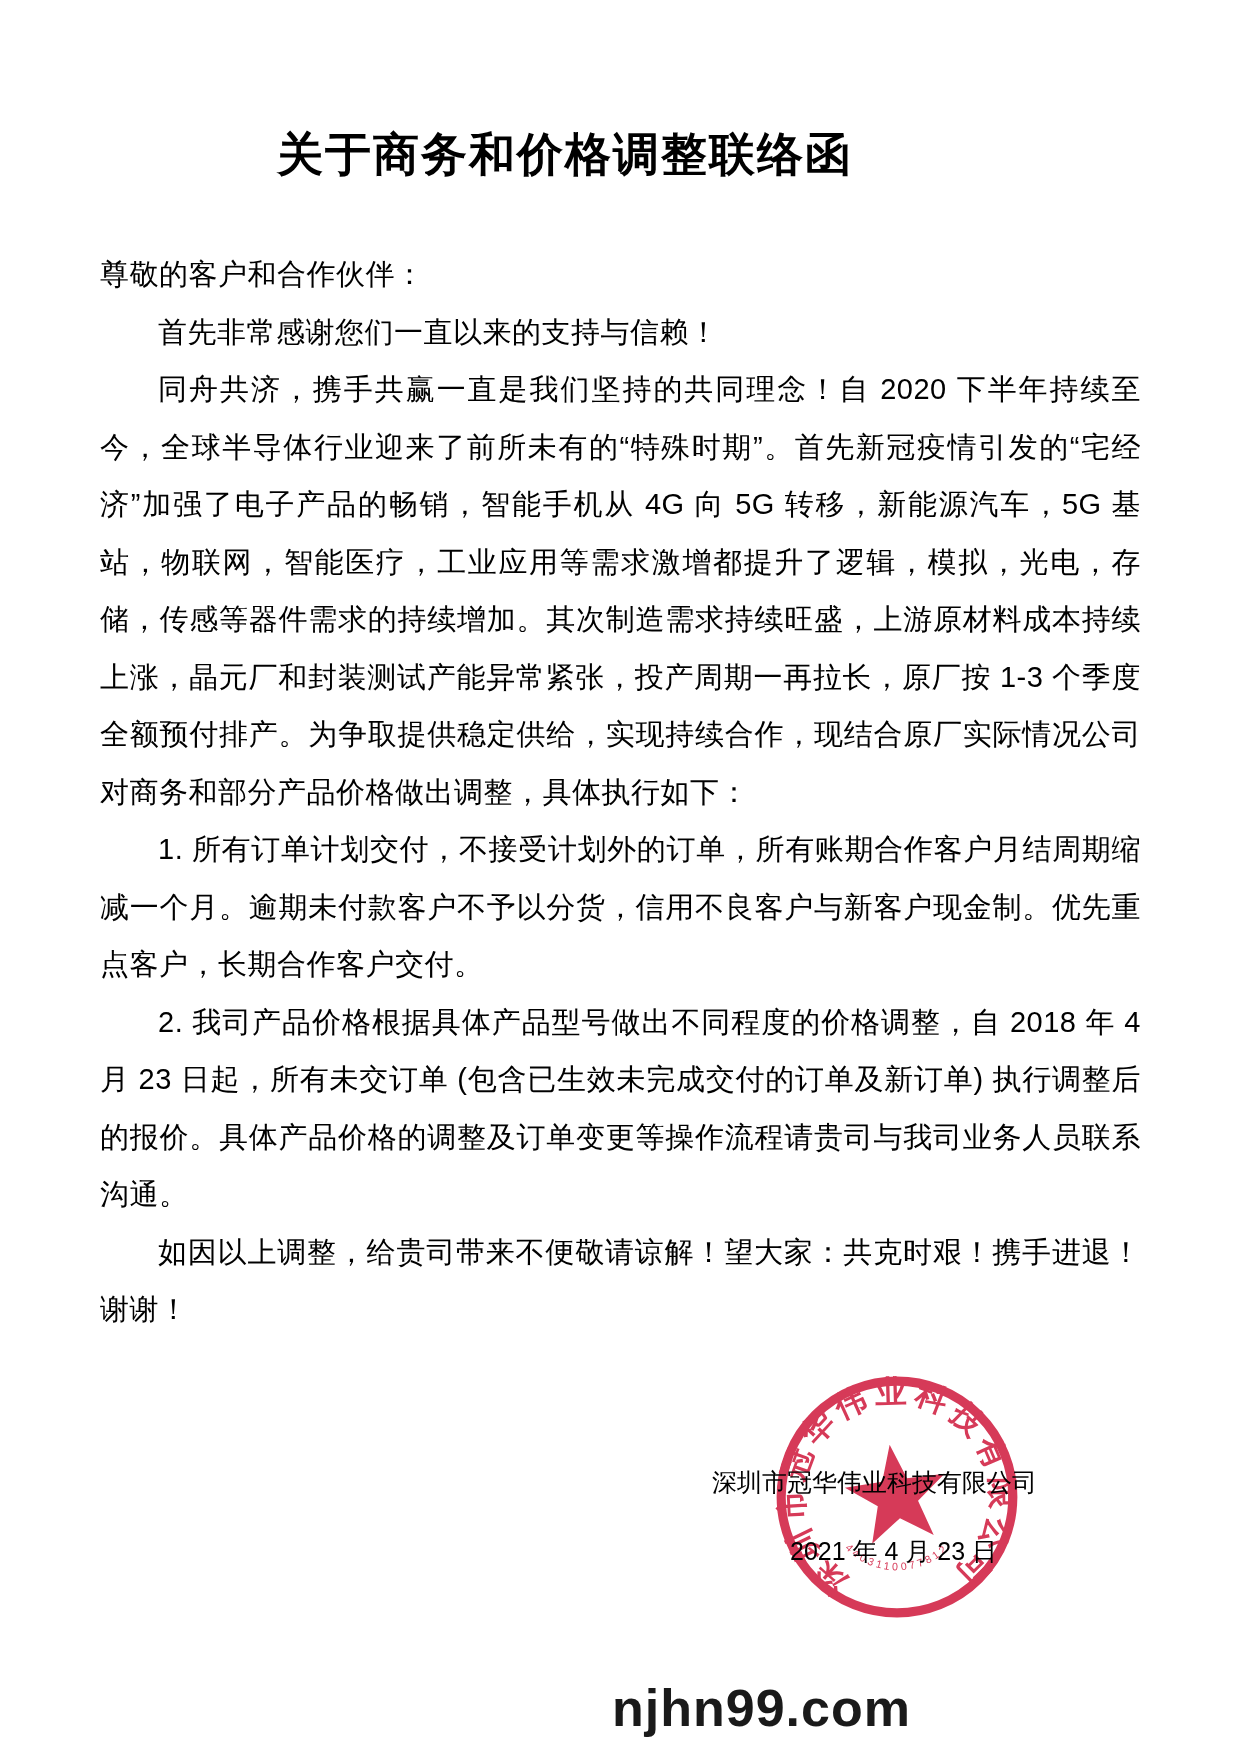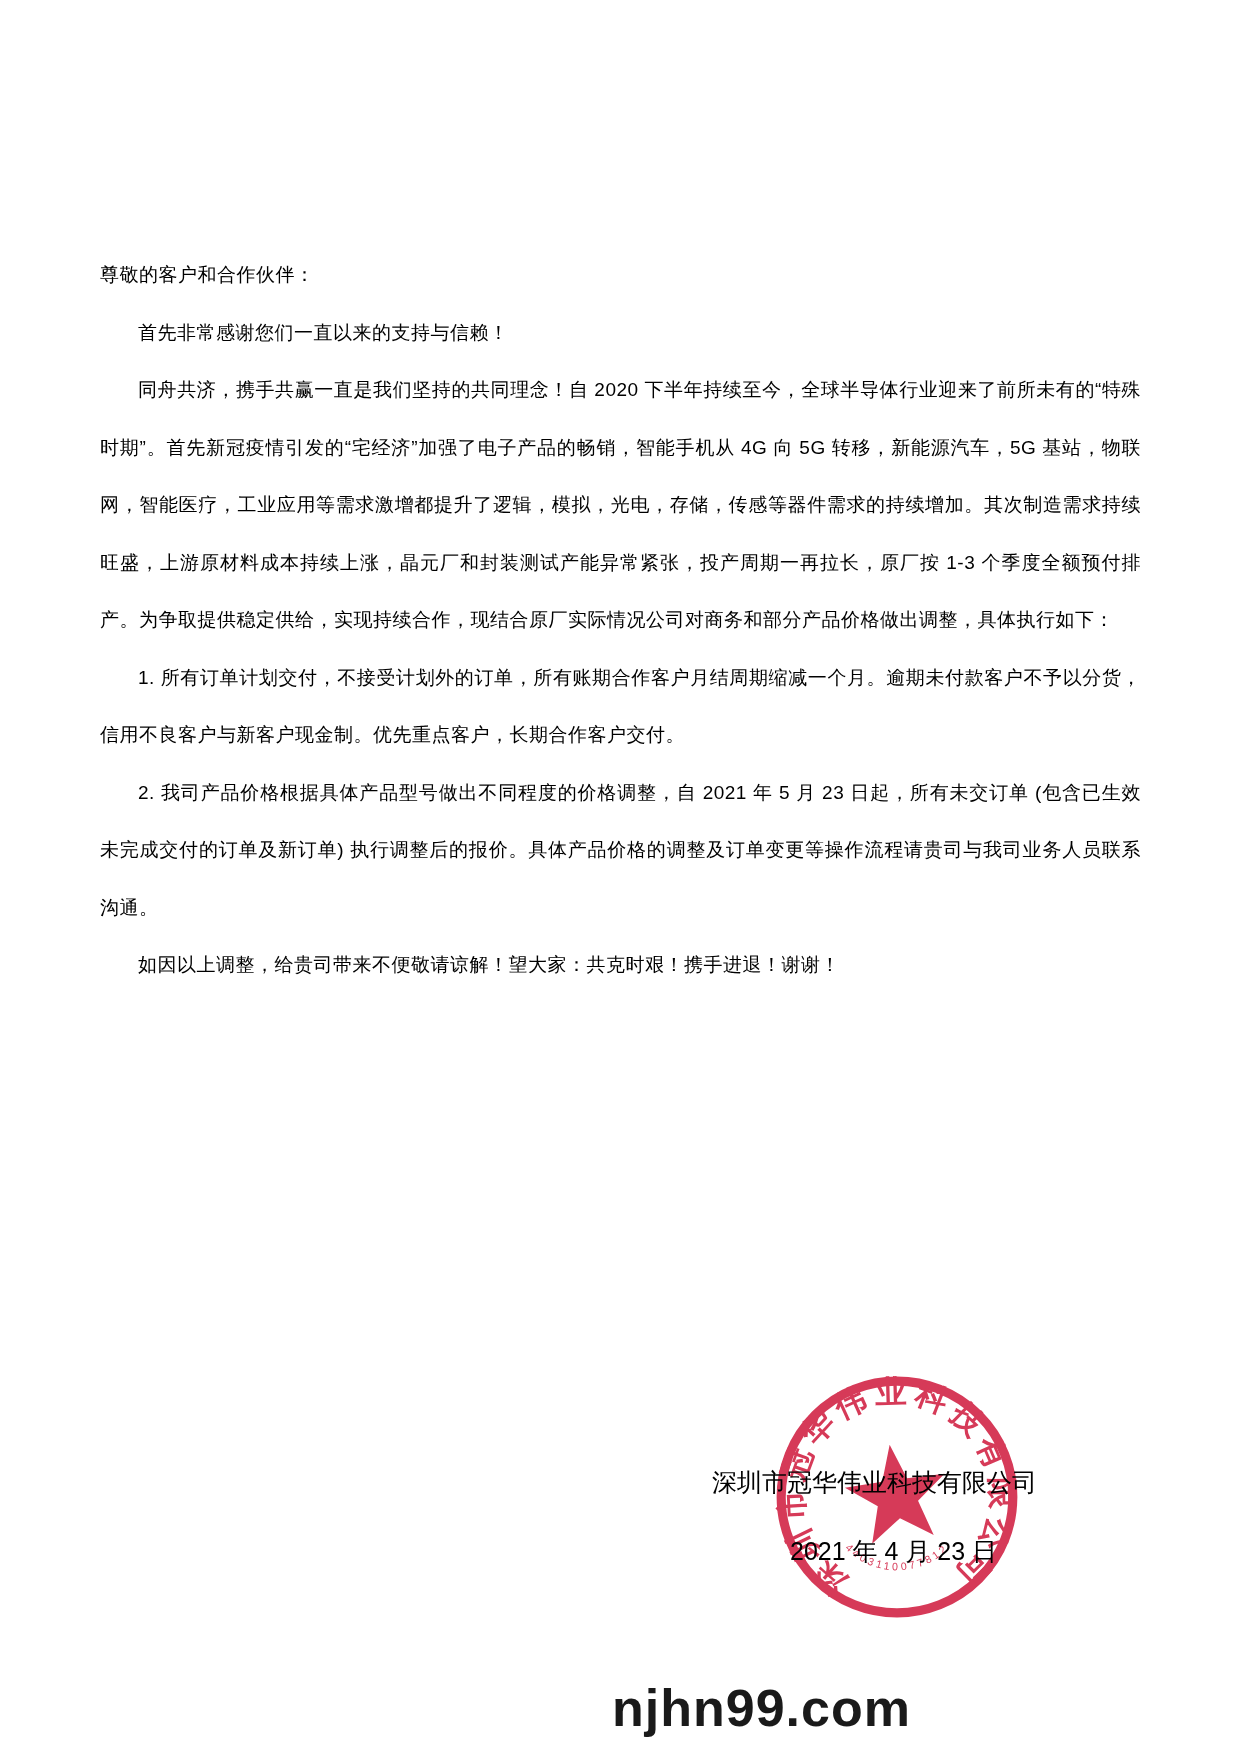--- a/index.html
+++ b/index.html
@@ -21,21 +21,21 @@
     font-family:"Liberation Serif", serif;
     font-weight:bold;
     font-size:46px;
     letter-spacing:2px;
     color:#000;
   }
   .body-text {
     position:absolute;
     top:246px; left:100px;
     width:1041px;
-    font-size:19px;
+    font-size:29px;
     line-height:57.5px;
     letter-spacing:0.5px;
     text-align:justify;
     color:#000;
   }
   .body-text p { margin:0; }
   .body-text p.indent { text-indent:2em; }
   .sig-company {
     position:absolute;
     left:712px; top:1466px;
@@ -67,28 +67,29 @@
     letter-spacing:1px;
     color:#1a1a1a;
     font-weight:bold;
   }
 </style>
 </head>
 <body>
 
 <div class="page">
 
+  <h1 class="title">关于商务和价格调整联络函</h1>
 
   <div class="body-text">
 
   <p>尊敬的客户和合作伙伴：</p>
       <p class="indent">首先非常感谢您们一直以来的支持与信赖！</p>
       <p class="indent">同舟共济，携手共赢一直是我们坚持的共同理念！自 2020 下半年持续至今，全球半导体行业迎来了前所未有的“特殊时期”。首先新冠疫情引发的“宅经济”加强了电子产品的畅销，智能手机从 4G 向 5G 转移，新能源汽车，5G 基站，物联网，智能医疗，工业应用等需求激增都提升了逻辑，模拟，光电，存储，传感等器件需求的持续增加。其次制造需求持续旺盛，上游原材料成本持续上涨，晶元厂和封装测试产能异常紧张，投产周期一再拉长，原厂按 1-3 个季度全额预付排产。为争取提供稳定供给，实现持续合作，现结合原厂实际情况公司对商务和部分产品价格做出调整，具体执行如下：</p>
       <p class="indent">1.  所有订单计划交付，不接受计划外的订单，所有账期合作客户月结周期缩减一个月。逾期未付款客户不予以分货，信用不良客户与新客户现金制。优先重点客户，长期合作客户交付。</p>
-      <p class="indent">2.  我司产品价格根据具体产品型号做出不同程度的价格调整，自 2021 年 5 月 23 日起，所有未交订单 (包含已生效未完成交付的订单及新订单) 执行调整后的报价。具体产品价格的调整及订单变更等操作流程请贵司与我司业务人员联系沟通。</p>
+      <p class="indent">2.  我司产品价格根据具体产品型号做出不同程度的价格调整，自 2018 年 4 月 23 日起，所有未交订单 (包含已生效未完成交付的订单及新订单) 执行调整后的报价。具体产品价格的调整及订单变更等操作流程请贵司与我司业务人员联系沟通。</p>
       <p class="indent">如因以上调整，给贵司带来不便敬请谅解！望大家：共克时艰！携手进退！谢谢！</p>
     </div>
 
   <div class="sig-company">深圳市冠华伟业科技有限公司</div>
   <div class="sig-date">2021 年 4 月 23 日</div>
 
   <svg class="stamp" viewBox="0 0 250 250" aria-hidden="true">
     <circle cx="125" cy="125" r="114" fill="none" stroke="#d3294a" stroke-width="9"></circle>
     <path id="ringPath" d="M 78.5,205.5 A 93,93 0 1 1 171.5,205.5" fill="none"></path>
     <text fill="#d3294a" font-size="31" letter-spacing="6" font-family="Liberation Serif, serif" font-weight="bold">

